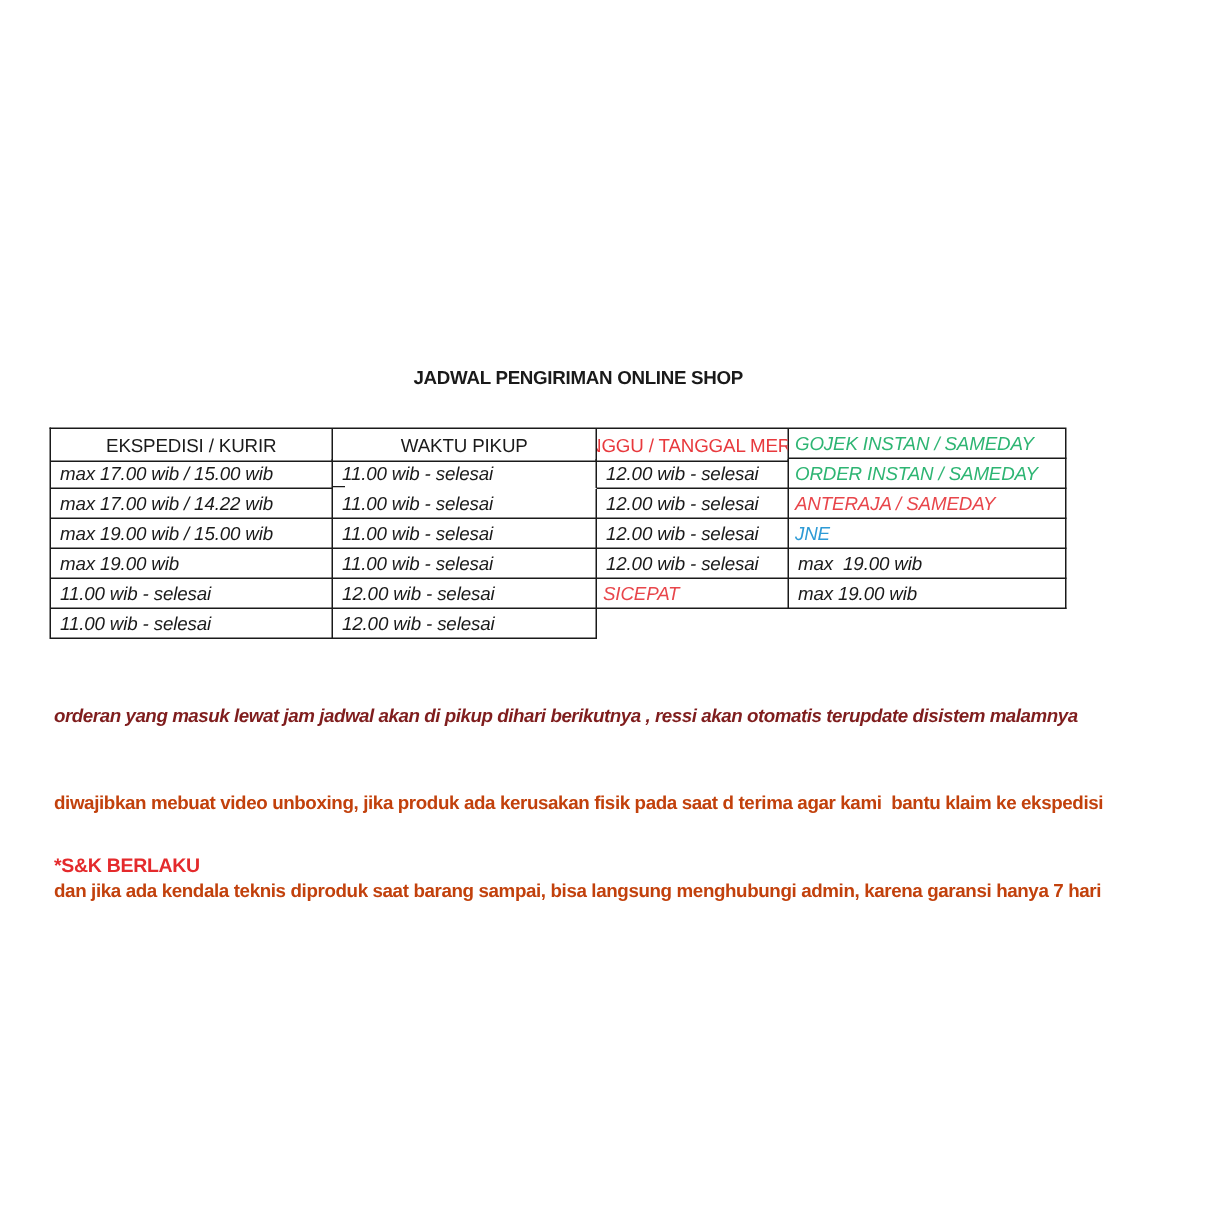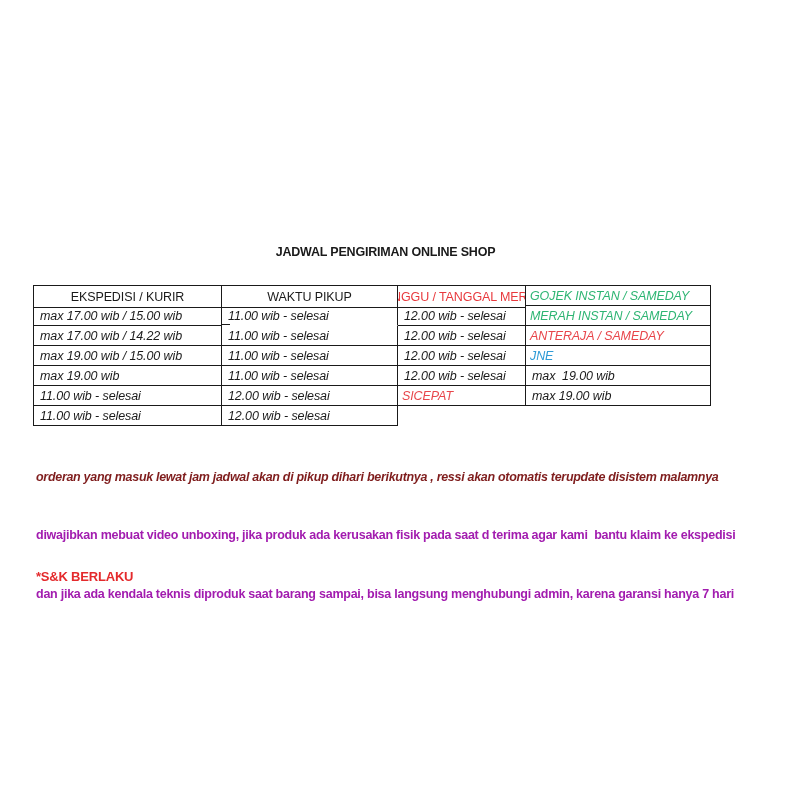--- a/index.html
+++ b/index.html
@@ -118,21 +118,21 @@
 
     <div class="cell hdr" style="color: rgb(26, 26, 26);">EKSPEDISI / KURIR</div>
     <div class="cell hdr" style="color: rgb(26, 26, 26);">WAKTU PIKUP</div>
     <div class="cell hdr" style="color: rgb(232, 57, 61);">MINGGU / TANGGAL MERAH</div>
 
     <div class="cell body courier" style="color: rgb(46, 181, 115);">GOJEK INSTAN / SAMEDAY</div>
     <div class="cell body">max 17.00 wib / 15.00 wib</div>
     <div class="cell body no-bottom"><span>11.00 wib - selesai</span><span class="stub"></span></div>
     <div class="cell body">12.00 wib - selesai</div>
 
-    <div class="cell body courier" style="color: rgb(46, 181, 115);">MERAH INSTAN / SAMEDAY</div>
+    <div class="cell body courier" style="color: rgb(46, 181, 115);">ORDER INSTAN / SAMEDAY</div>
     <div class="cell body">max 17.00 wib / 14.22 wib</div>
     <div class="cell body">11.00 wib - selesai</div>
     <div class="cell body">12.00 wib - selesai</div>
 
     <div class="cell body courier" style="color: rgb(232, 70, 75);">ANTERAJA / SAMEDAY</div>
     <div class="cell body">max 19.00 wib / 15.00 wib</div>
     <div class="cell body">11.00 wib - selesai</div>
     <div class="cell body">12.00 wib - selesai</div>
 
     <div class="cell body courier" style="color: rgb(46, 155, 214);">JNE</div>
@@ -145,20 +145,20 @@
     <div class="cell body">12.00 wib - selesai</div>
 
     <div class="cell body courier" style="color: rgb(232, 70, 75);">SICEPAT</div>
     <div class="cell body">max 19.00 wib</div>
     <div class="cell body">11.00 wib - selesai</div>
     <div class="cell body">12.00 wib - selesai</div>
   </div>
 
   <div class="note note-1">orderan yang masuk lewat jam jadwal akan di pikup dihari berikutnya , ressi akan otomatis terupdate disistem malamnya</div>
 
-  <div class="note note-2" style="color: #a21caf;">
+  <div class="note note-2" style="color: #c2410c;">
     <div>diwajibkan mebuat video unboxing, jika produk ada kerusakan fisik pada saat d terima agar kami  bantu klaim ke ekspedisi</div>
     <div>dan jika ada kendala teknis diproduk saat barang sampai, bisa langsung menghubungi admin, karena garansi hanya 7 hari</div>
   </div>
 
   <div class="note note-3" style="color: rgb(228, 42, 44);">*S&amp;K BERLAKU</div>
 
 </div>
 
 </body></html>

